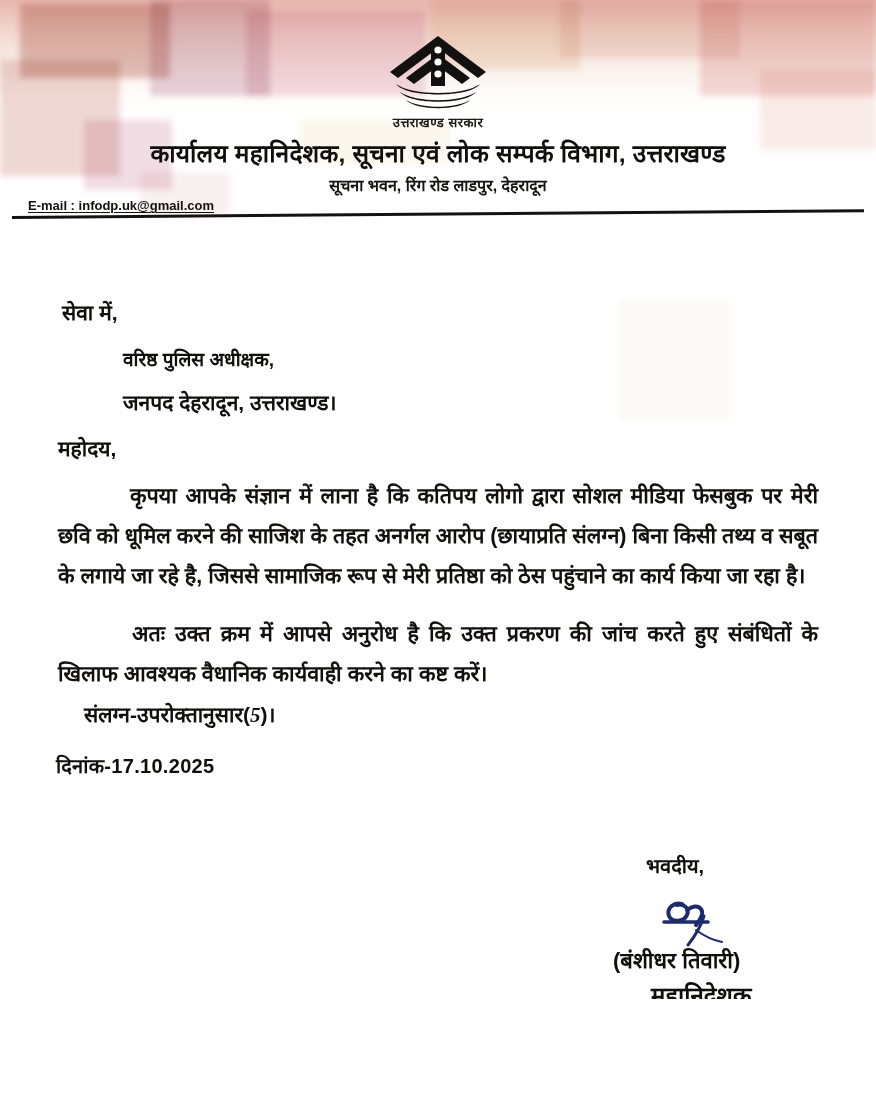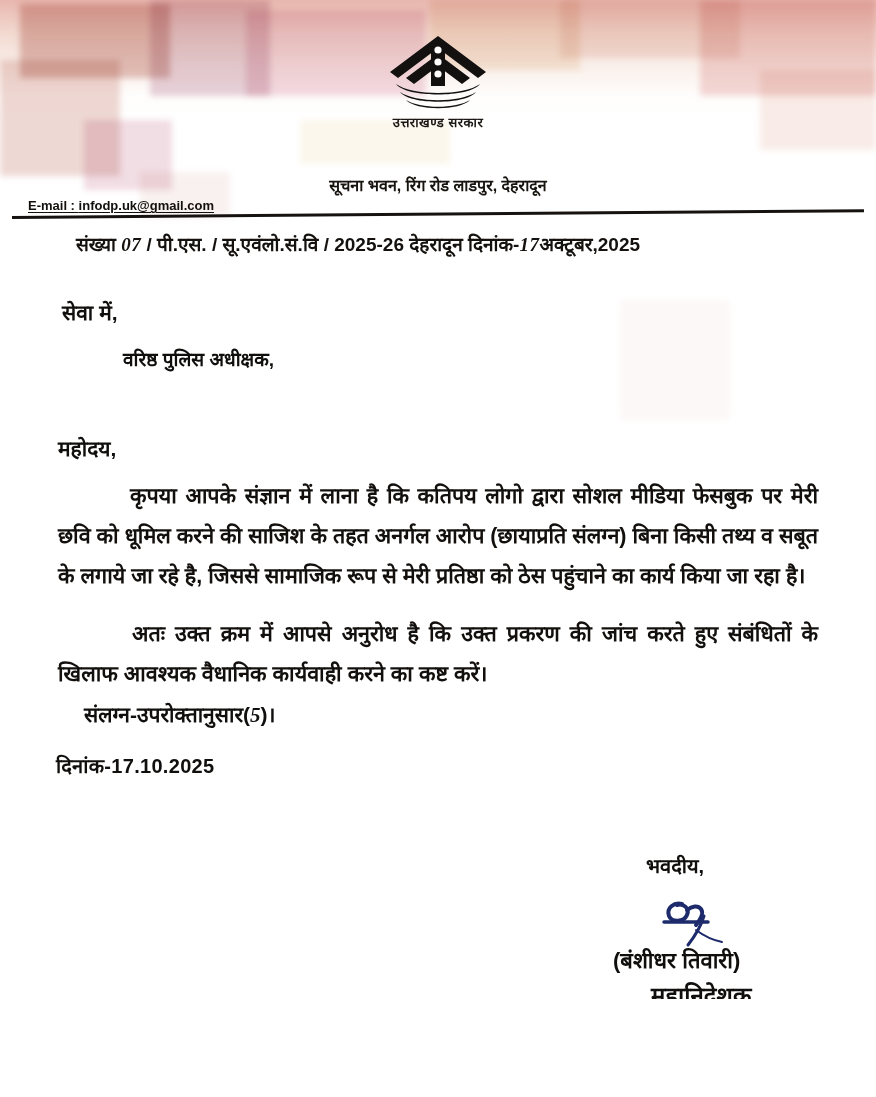--- a/index.html
+++ b/index.html
@@ -237,46 +237,36 @@
 
         <path d="M18 50 C34 62, 86 62, 102 50 C92 64, 28 64, 18 50 Z"></path>
         <path d="M22 58 C38 69, 82 69, 98 58 C88 71, 32 71, 22 58 Z"></path>
         <path d="M28 66 C42 75, 78 75, 92 66 C82 77, 38 77, 28 66 Z"></path>
       </g>
     </svg>
   </div>
 
   <div class="emblem-caption">उत्तराखण्ड सरकार</div>
 
+  <div class="office-line">कार्यालय महानिदेशक, सूचना एवं लोक सम्पर्क विभाग, उत्तराखण्ड</div>
 
   <div class="address-line">सूचना भवन, रिंग रोड लाडपुर, देहरादून</div>
 
   <div class="email-line">
     <span>E-mail :</span>
     <span>infodp.uk@gmail.com</span>
   </div>
 
 
   <div class="rule"></div>
 
-  <div class="ref-line">
-    <span>संख्या</span>
-    <span class="hw">07</span>
-    <span>/</span>
-    <span>पी.एस.</span>
-    <span>/</span>
-    <span>सू.एवंलो.सं.वि</span>
-    <span>/</span>
-    <span>2025-26</span>
-    <span>देहरादून</span>
-    <span>दिनांक-</span><span class="hw">17</span><span>अक्टूबर,2025</span>
-  </div>
 
   <div class="to-label">सेवा में,</div>
   <div class="to-line-1">वरिष्ठ पुलिस अधीक्षक,</div>
+  <div class="to-line-2">जनपद देहरादून, उत्तराखण्ड।</div>
 
   <div class="salutation">महोदय,</div>
 
   <div class="para para-1">
     <span class="indent"></span><span>कृपया आपके संज्ञान में लाना है कि कतिपय लोगो द्वारा सोशल मीडिया फेसबुक पर मेरी छवि को धूमिल करने की साजिश के तहत अनर्गल आरोप (छायाप्रति संलग्न) बिना किसी तथ्य व सबूत के लगाये जा रहे है, जिससे सामाजिक रूप से मेरी प्रतिष्ठा को ठेस पहुंचाने का कार्य किया जा रहा है।</span>
   </div>
 
   <div class="para para-2">
     <span class="indent"></span><span>अतः उक्त क्रम में आपसे अनुरोध है कि उक्त प्रकरण की जांच करते हुए संबंधितों के खिलाफ आवश्यक वैधानिक कार्यवाही करने का कष्ट करें।</span>
   </div>

